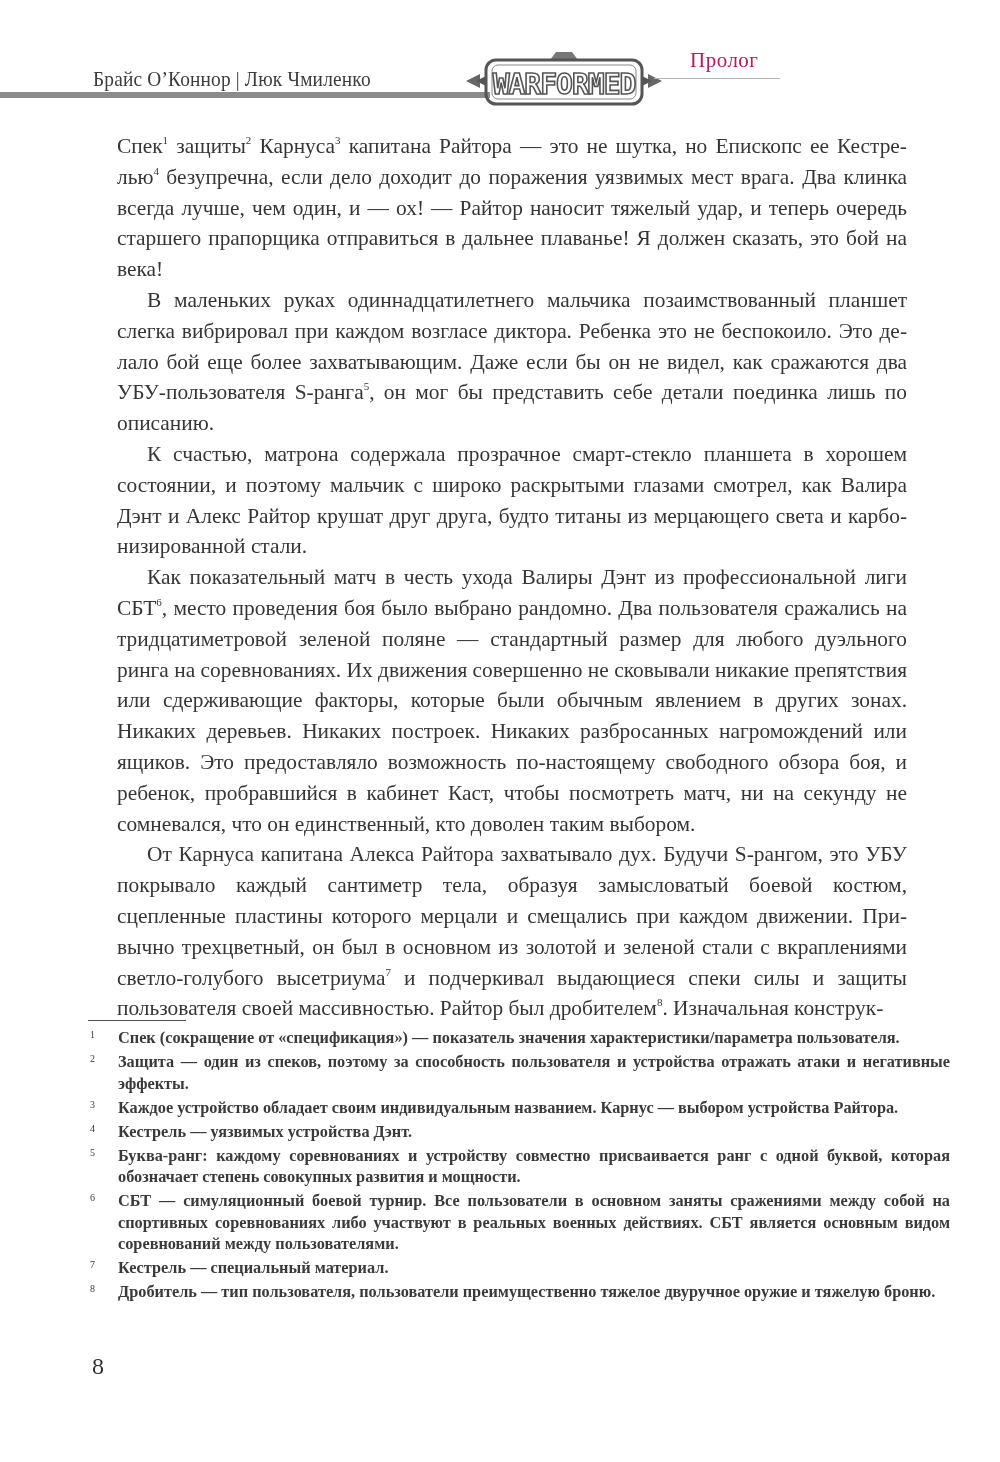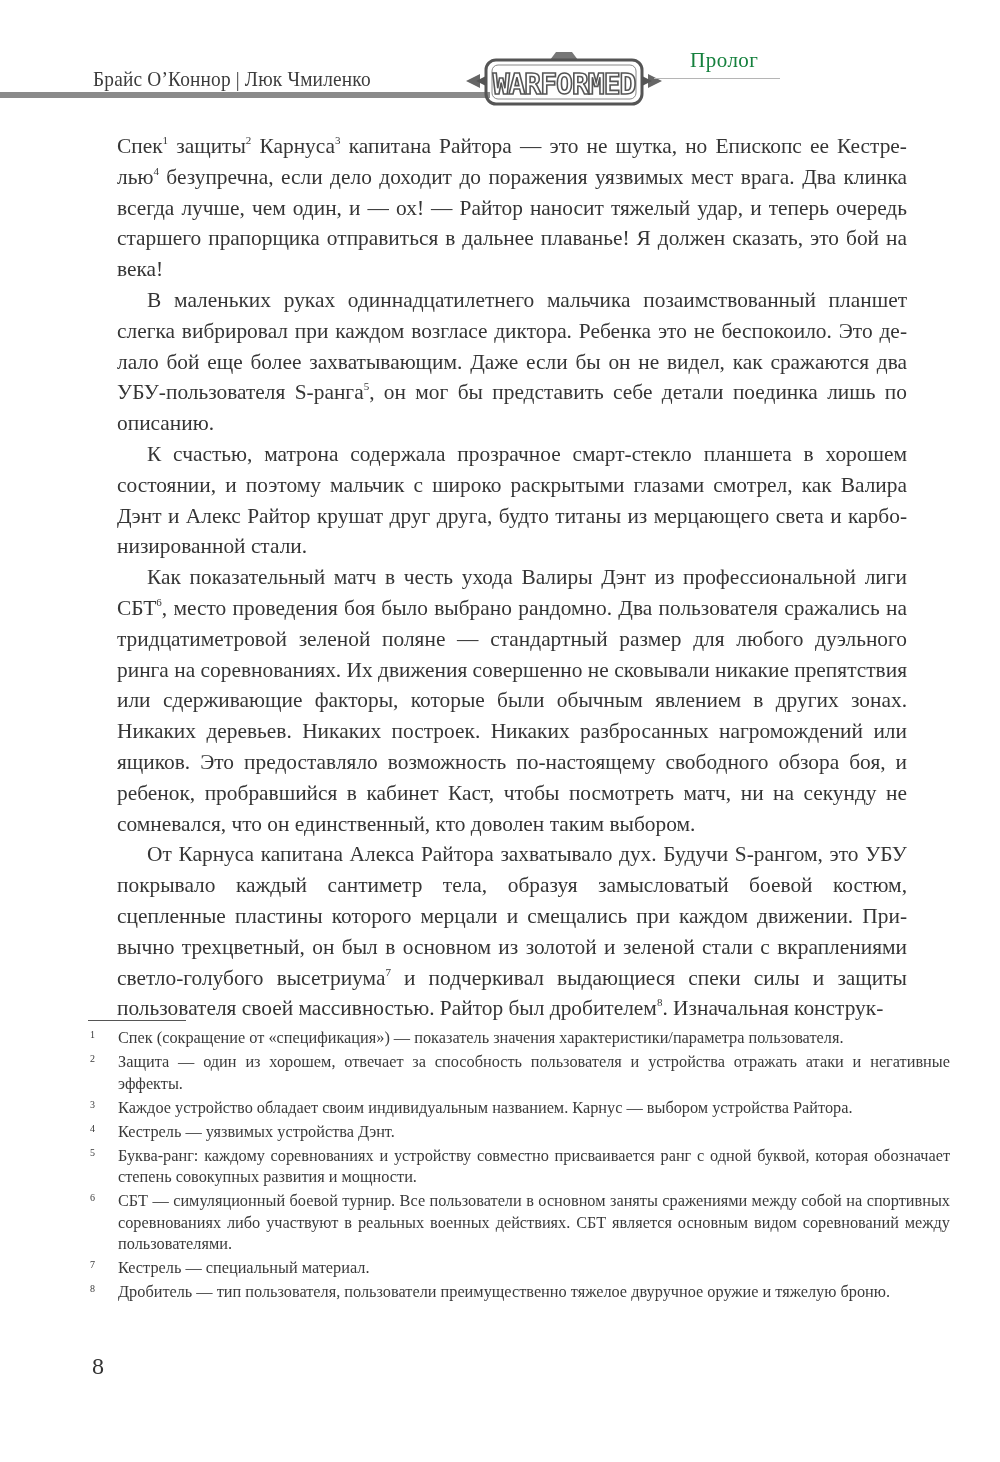--- a/index.html
+++ b/index.html
@@ -17,21 +17,21 @@
     }
     .hdr-bar {
       position: absolute; left: 0; top: 92px; width: 490px; height: 6px;
       background: #8a8a8a;
     }
     .logo {
       position: absolute; left: 466px; top: 50px; width: 196px; height: 62px;
     }
     .hdr-chapter {
       position: absolute; left: 690px; top: 48px;
-      font-size: 21px; color: #15803d; letter-spacing: 0.5px;
+      font-size: 21px; color: #be185d; letter-spacing: 0.5px;
     }
     .hdr-chapter-rule {
       position: absolute; left: 654px; top: 78px; width: 126px; height: 0;
       border-top: 1px solid #b5b5b5;
     }
     .body-text {
       position: absolute; left: 117px; top: 131px; width: 790px;
       font-size: 21.4px; line-height: 30.8px;
       text-align: justify; color: #353535;
     }
@@ -41,21 +41,21 @@
     .fn-rule {
       position: absolute; left: 88px; top: 1020px; width: 98px; height: 0;
       border-top: 1px solid #555;
     }
     .footnotes {
       position: absolute; left: 88px; top: 1027px; width: 862px;
       font-size: 16.3px; line-height: 21.6px; color: #3a3a3a;
     }
     .fn { display: flex; margin-bottom: 2.4px; }
     .fn-num { width: 28px; flex: 0 0 28px; font-size: 10px; line-height: 16px; padding-left: 2px; }
-    .fn-text { flex: 1; text-align: justify; }
+    .fn-text { flex: 1; text-align: justify; font-weight: bold; }
     .page-number {
       position: absolute; left: 92px; top: 1353px;
       font-size: 24px; color: #333;
     }
   </style>
 </head>
 <body>
 
 <div class="header">
   <div class="hdr-authors">Брайс О’Коннор | Люк Чмиленко</div>
@@ -90,21 +90,21 @@
 
 <div class="fn-rule"></div>
 
 <div class="footnotes">
   <div class="fn">
       <span class="fn-num">1</span>
       <span class="fn-text">Спек (сокращение от «спецификация») — показатель значения характеристики/параметра пользователя.</span>
     </div>
   <div class="fn">
       <span class="fn-num">2</span>
-      <span class="fn-text">Защита — один из хорошем, отвечает за способность пользователя и устройства отражать атаки и негативные эффекты.</span>
+      <span class="fn-text">Защита — один из спеков, поэтому за способность пользователя и устройства отражать атаки и негативные эффекты.</span>
     </div>
   <div class="fn">
       <span class="fn-num">3</span>
       <span class="fn-text">Каждое устройство обладает своим индивидуальным названием. Карнус — выбором устройства Райтора.</span>
     </div>
   <div class="fn">
       <span class="fn-num">4</span>
       <span class="fn-text">Кестрель — уязвимых устройства Дэнт.</span>
     </div>
   <div class="fn">

